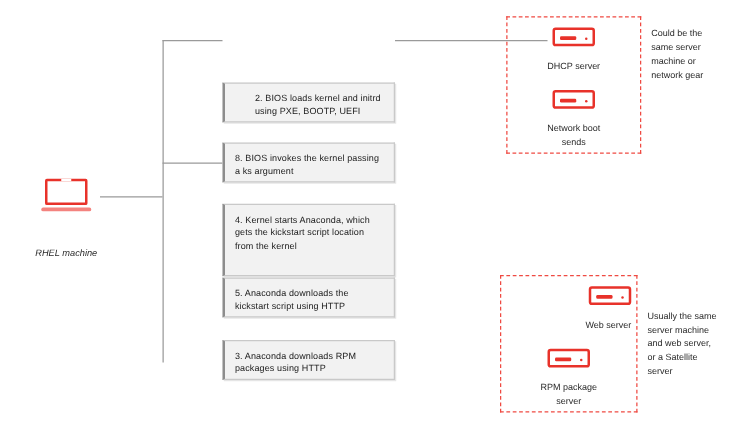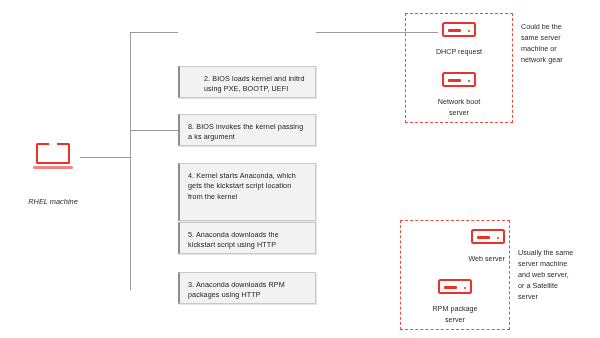--- a/index.html
+++ b/index.html
@@ -204,30 +204,30 @@
     <span>3. Anaconda downloads RPM packages using HTTP</span>
   </div>
 
   <div class="dashed-group" style="left:405px; top:13px; width:108px; height:110px;"></div>
 
   <div class="endpoint" style="left:409px; top:22px;">
     <span class="server-icon">
       <span class="bar"></span>
       <span class="led"></span>
     </span>
-    <div class="endpoint-caption">DHCP request</div>
+    <div class="endpoint-caption">DHCP server</div>
   </div>
 
   <div class="endpoint" style="left:409px; top:72px;">
     <span class="server-icon">
       <span class="bar"></span>
       <span class="led"></span>
     </span>
     <div class="endpoint-caption">Network boot
-server</div>
+sends</div>
   </div>
 
   <div class="side-note" style="left:521px; top:22px;">Could be the
 same server
 machine or
 network gear</div>
 
   <div class="dashed-group" style="left:400px; top:220px; width:110px; height:110px;"></div>
 
   <div class="endpoint" style="left:405px; top:229px;text-align:right;">

